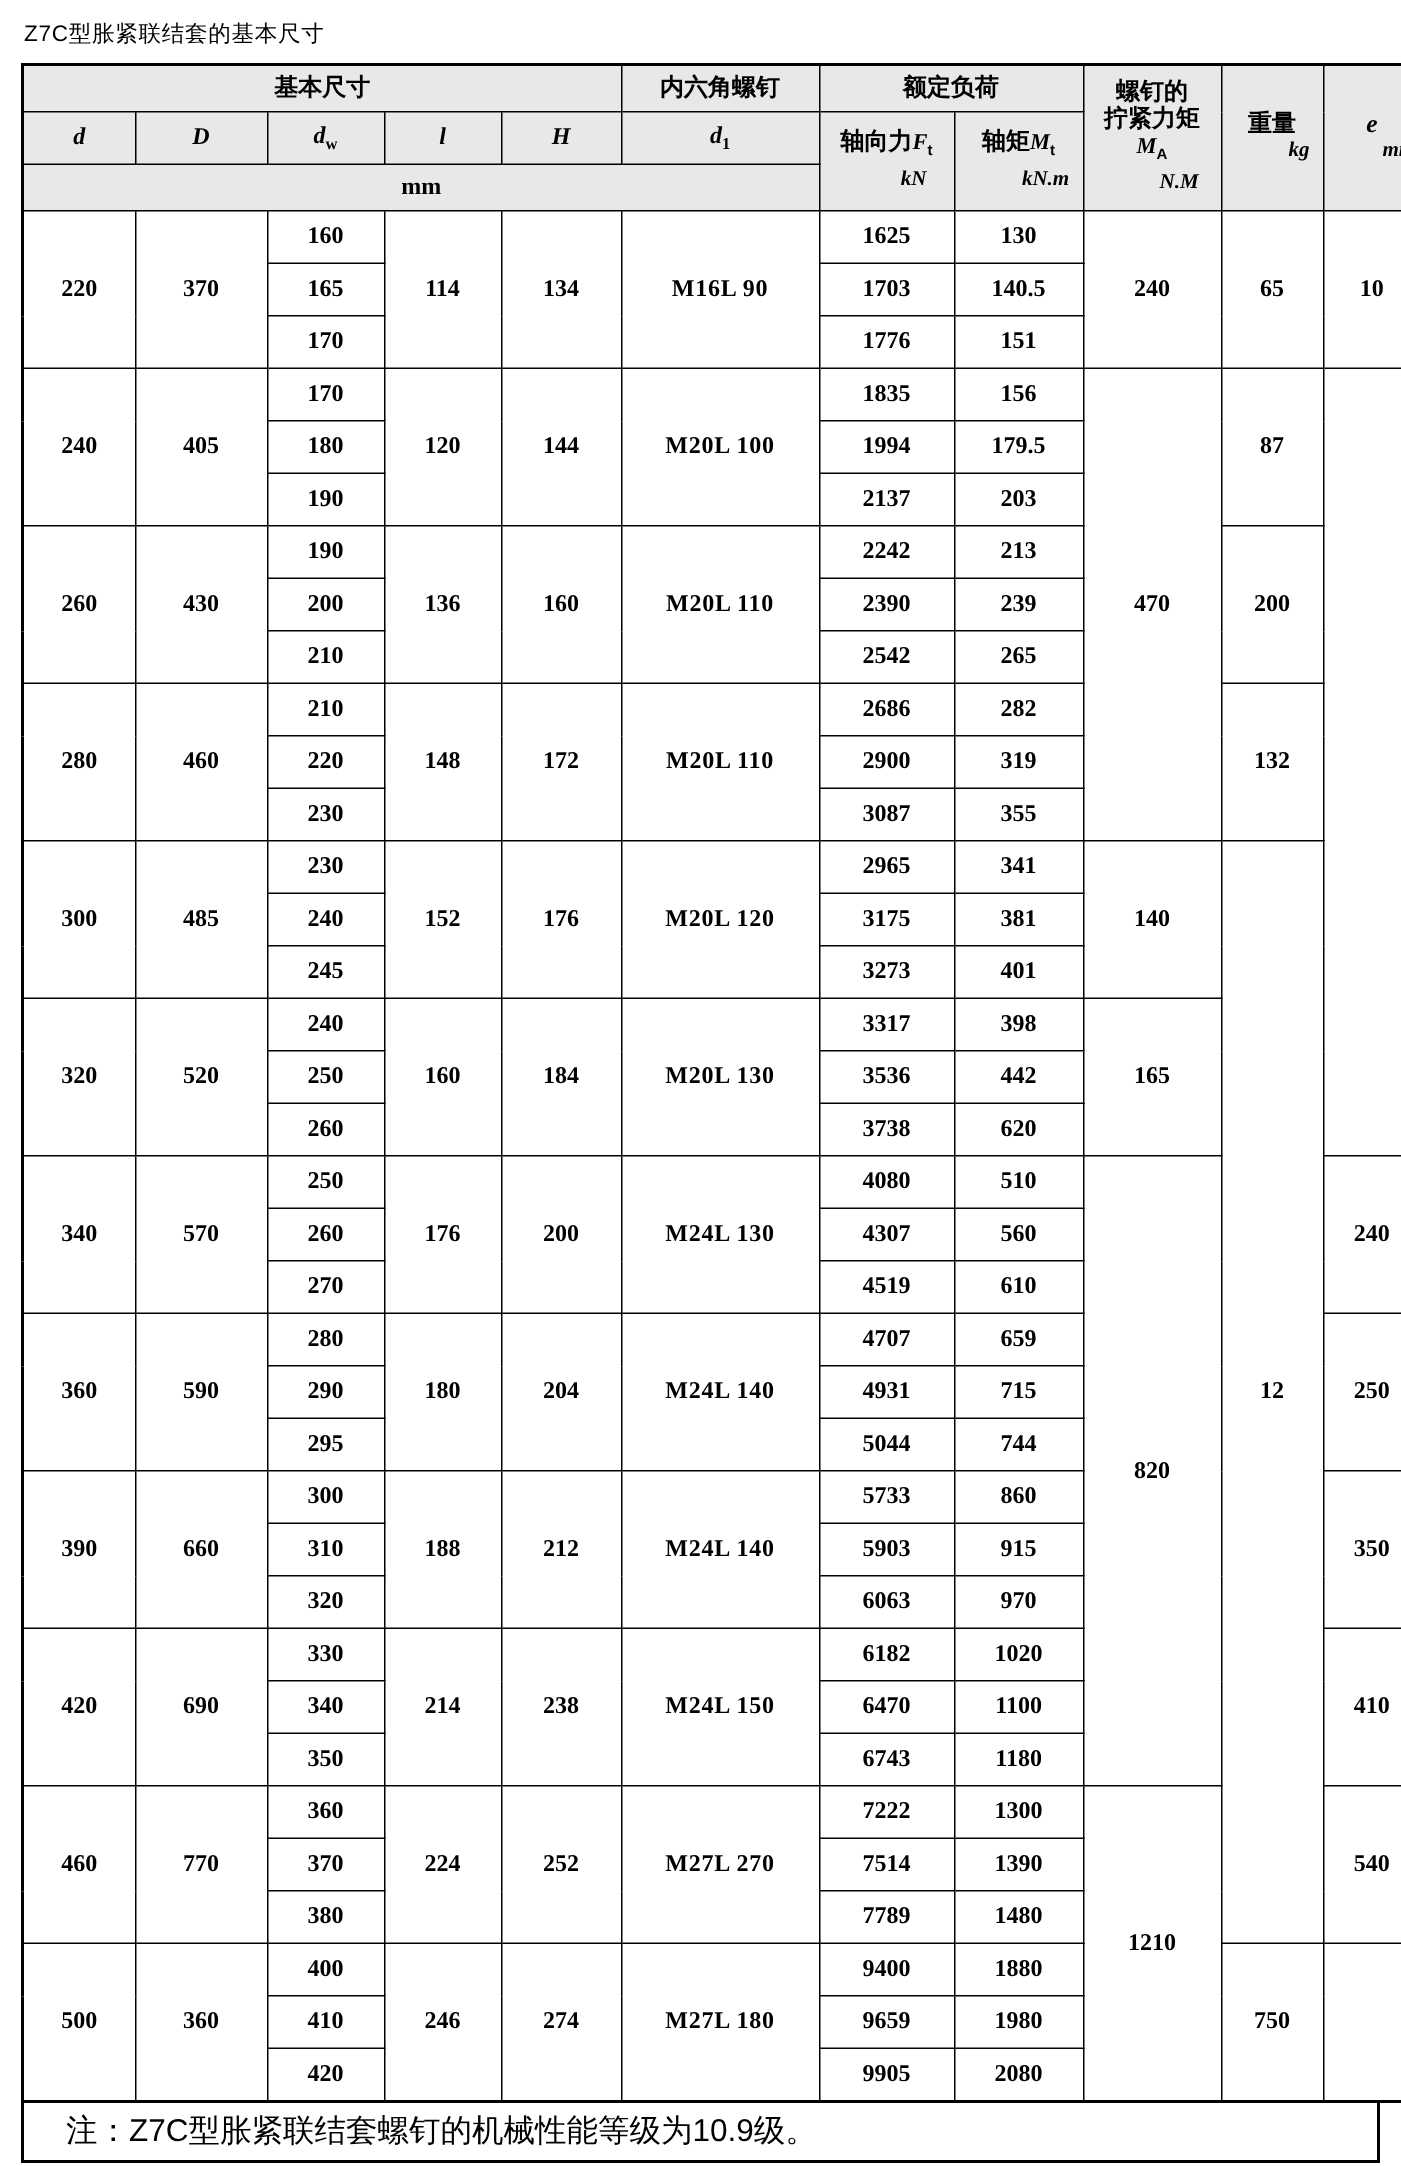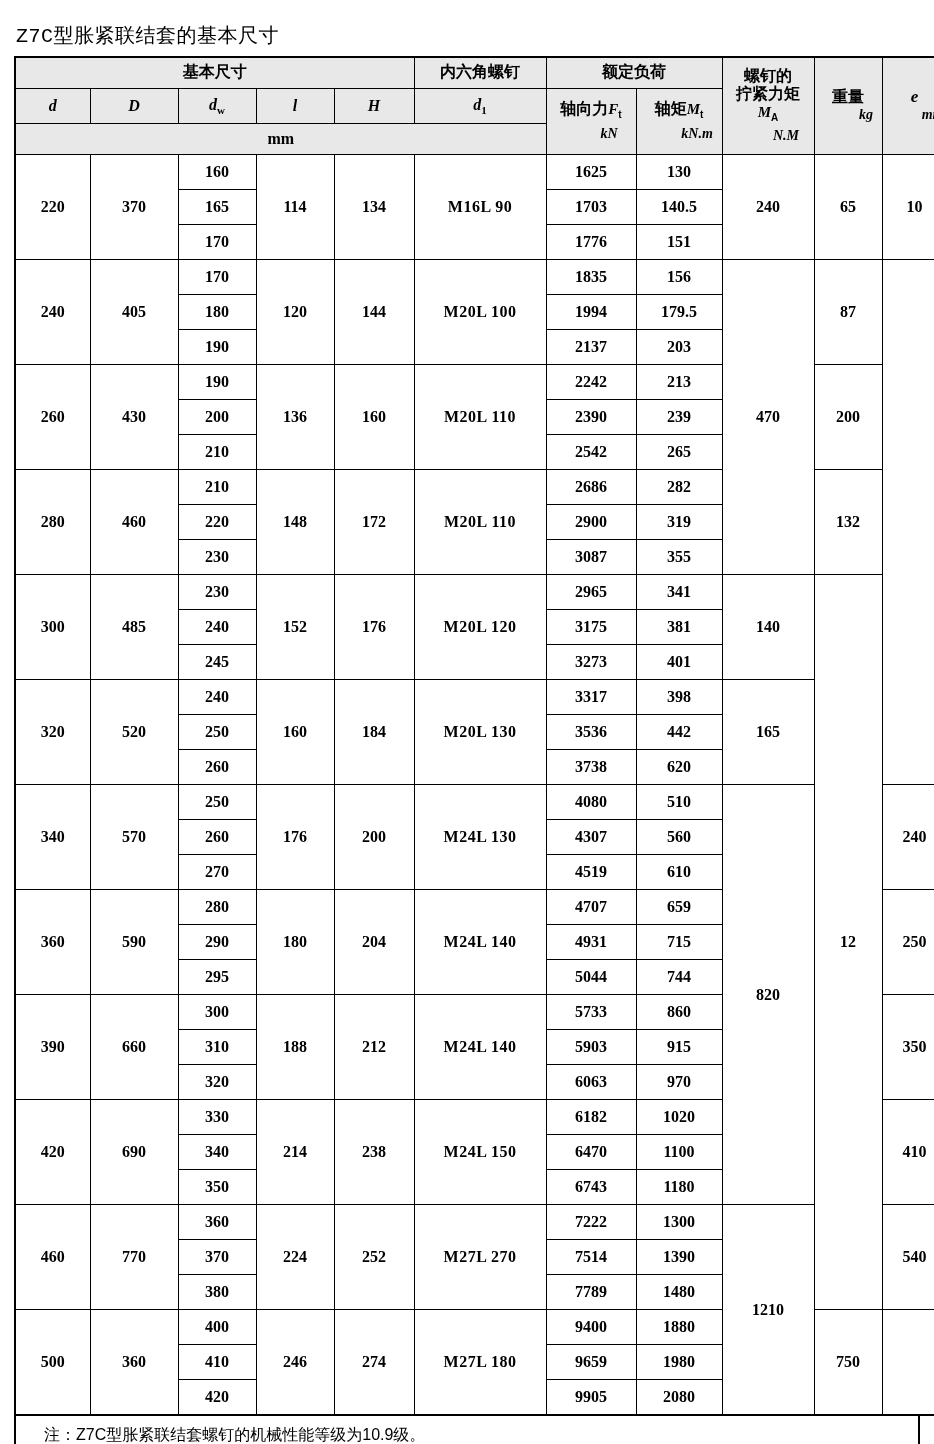--- a/index.html
+++ b/index.html
@@ -11,45 +11,45 @@
     width: 934px;
     font-family: "Liberation Serif", serif;
     color: #000;
   }
   .page {
     width: 934px;
     box-sizing: border-box;
     padding: 10px 14px 8px 14px;
   }
   .doc-title {
-    font-family: Liberation Mono, monospace;
-    font-size: 20px;
+    font-family: Liberation Sans, sans-serif;
+    font-size: 15px;
     line-height: 22px;
-    margin: 16px 0 8px 2px;
+    margin: 2px 0 8px 2px;
     letter-spacing: 0.5px;
   }
   table.spec {
     border-collapse: collapse;
     width: 906px;
     table-layout: fixed;
     border: 2px solid #000;
   }
   table.spec td, table.spec th {
     border: 1px solid #000;
     text-align: center;
     vertical-align: middle;
     font-size: 16px;
     font-weight: bold;
     padding: 0;
   }
   thead td {
     background: #e8e8e8;
   }
   .hdr-big {
-    font-family: Liberation Mono, monospace;
+    font-family: Liberation Sans, sans-serif;
     font-size: 15px;
     font-weight: normal;
     line-height: 20px;
   }
   .hdr-sym {
     font-family: "Liberation Serif", serif;
     font-style: italic;
     font-weight: bold;
     font-size: 17px;
   }
@@ -91,21 +91,21 @@
   }
   .dw-cell { height: 34px; }
   td.num { font-family: "Liberation Serif", serif; font-weight: bold; font-size: 17px; }
   td.screw { font-family: "Liberation Serif", serif; font-weight: bold; font-size: 17px; letter-spacing: 0.5px; }
   .note {
     border: 2px solid #000;
     border-top: none;
     width: 906px;
     box-sizing: border-box;
     font-family: "Liberation Sans", sans-serif;
-    font-size: 16px;
+    font-size: 21px;
     padding: 8px 0 8px 28px;
     line-height: 22px;
   }
   col.c-d { width: 75px; }
   col.c-D { width: 88px; }
   col.c-dw { width: 78px; }
   col.c-l { width: 78px; }
   col.c-H { width: 80px; }
   col.c-d1 { width: 132px; }
   col.c-F { width: 90px; }

